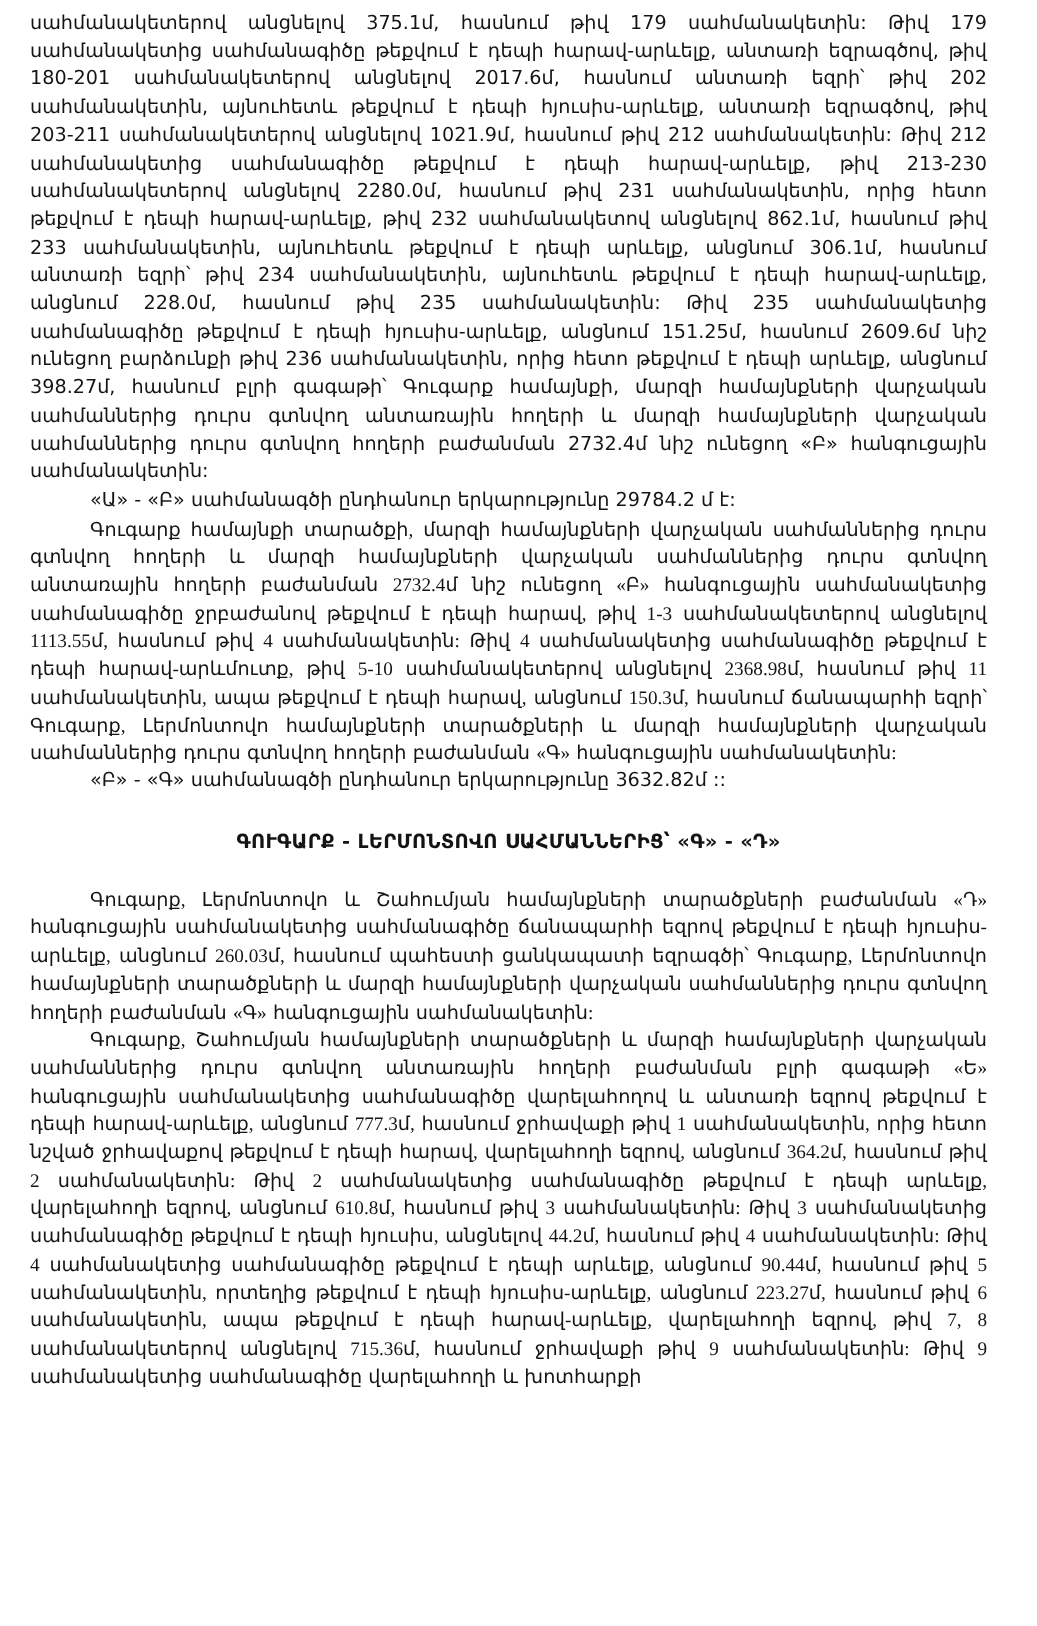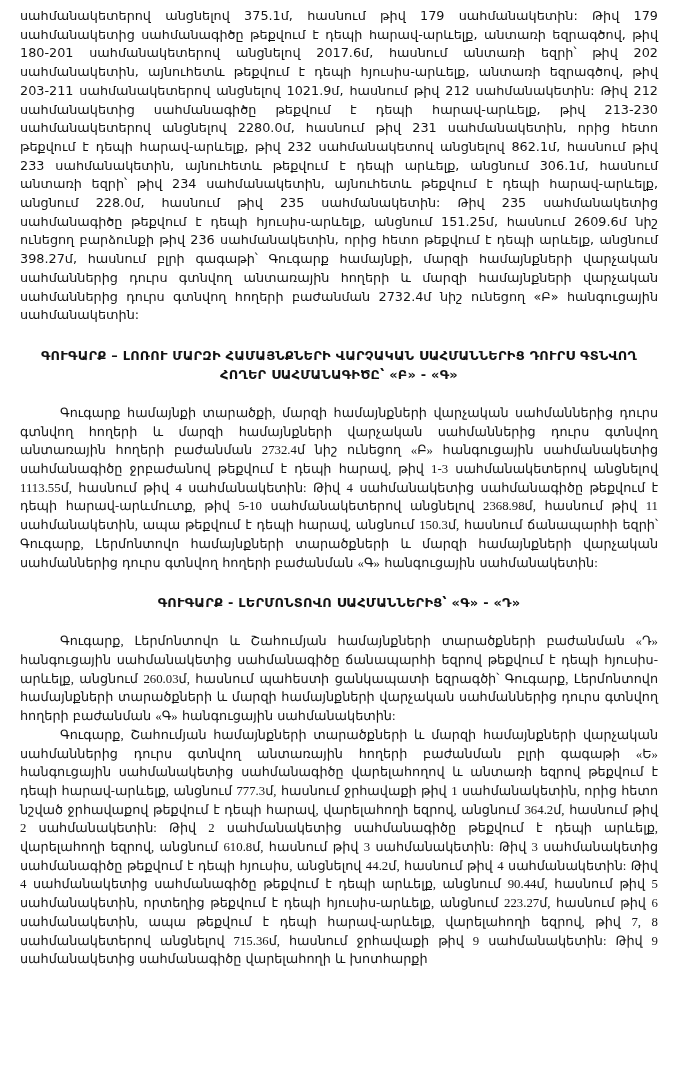--- a/index.html
+++ b/index.html
@@ -43,25 +43,26 @@
     letter-spacing: 0.2px;
   }
 </style>
 </head>
 <body>
 
 <div class="page">
 
   <p class="para">սահմանակետերով անցնելով 375.1մ, հասնում թիվ 179 սահմանակետին: Թիվ 179 սահմանակետից սահմանագիծը թեքվում է դեպի հարավ-արևելք, անտառի եզրագծով, թիվ 180-201 սահմանակետերով անցնելով 2017.6մ, հասնում անտառի եզրի՝ թիվ 202 սահմանակետին, այնուհետև թեքվում է դեպի հյուսիս-արևելք, անտառի եզրագծով, թիվ 203-211 սահմանակետերով անցնելով 1021.9մ, հասնում թիվ 212 սահմանակետին: Թիվ 212 սահմանակետից սահմանագիծը թեքվում է դեպի հարավ-արևելք, թիվ 213-230 սահմանակետերով անցնելով 2280.0մ, հասնում թիվ 231 սահմանակետին, որից հետո թեքվում է դեպի հարավ-արևելք, թիվ 232 սահմանակետով անցնելով 862.1մ, հասնում թիվ 233 սահմանակետին, այնուհետև թեքվում է դեպի արևելք, անցնում 306.1մ, հասնում անտառի եզրի՝ թիվ 234 սահմանակետին, այնուհետև թեքվում է դեպի հարավ-արևելք, անցնում 228.0մ, հասնում թիվ 235 սահմանակետին: Թիվ 235 սահմանակետից սահմանագիծը թեքվում է դեպի հյուսիս-արևելք, անցնում 151.25մ, հասնում 2609.6մ նիշ ունեցող բարձունքի թիվ 236 սահմանակետին, որից հետո թեքվում է դեպի արևելք, անցնում 398.27մ, հասնում բլրի գագաթի՝ Գուգարք համայնքի, մարզի համայնքների վարչական սահմաններից դուրս գտնվող անտառային հողերի և մարզի համայնքների վարչական սահմաններից դուրս գտնվող հողերի բաժանման 2732.4մ նիշ ունեցող «Բ» հանգուցային սահմանակետին:</p>
 
+  <p class="total-line">«Ա» - «Բ» սահմանագծի ընդհանուր երկարությունը 29784.2 մ է:</p>
 
-  <h2 class="heading">ԳՈՒԳԱՐՔ – ԼՈՌՈՒ ՄԱՐԶԻ ՀԱՄԱՅՆՔՆԵՐԻ ՎԱՐՉԱԿԱՆ ՍԱՀՄԱՆՆԵՐԻՑ ԴՈՒՐՍ ԳՏՆՎՈՂ ՀՈՂԵՐ ՍԱՀՄԱՆԱԳԻԾԸ՝ «Բ» - «Գ»</h2>
 
   <p class="para indent">Գուգարք համայնքի տարածքի, մարզի համայնքների վարչական սահմաններից դուրս գտնվող հողերի և մարզի համայնքների վարչական սահմաններից դուրս գտնվող անտառային հողերի բաժանման 2732.4մ նիշ ունեցող «Բ» հանգուցային սահմանակետից սահմանագիծը ջրբաժանով թեքվում է դեպի հարավ, թիվ 1-3 սահմանակետերով անցնելով 1113.55մ, հասնում թիվ 4 սահմանակետին: Թիվ 4 սահմանակետից սահմանագիծը թեքվում է դեպի հարավ-արևմուտք, թիվ 5-10 սահմանակետերով անցնելով 2368.98մ, հասնում թիվ 11 սահմանակետին, ապա թեքվում է դեպի հարավ, անցնում 150.3մ, հասնում ճանապարհի եզրի՝ Գուգարք, Լերմոնտովո համայնքների տարածքների և մարզի համայնքների վարչական սահմաններից դուրս գտնվող հողերի բաժանման «Գ» հանգուցային սահմանակետին:</p>
 
+  <p class="total-line">«Բ» - «Գ» սահմանագծի ընդհանուր երկարությունը 3632.82մ ::</p>
 
   <h2 class="heading">ԳՈՒԳԱՐՔ - ԼԵՐՄՈՆՏՈՎՈ ՍԱՀՄԱՆՆԵՐԻՑ՝ «Գ» - «Դ»</h2>
 
   <p class="para indent">Գուգարք, Լերմոնտովո և Շահումյան համայնքների տարածքների բաժանման «Դ» հանգուցային սահմանակետից սահմանագիծը ճանապարհի եզրով թեքվում է դեպի հյուսիս-արևելք, անցնում 260.03մ, հասնում պահեստի ցանկապատի եզրագծի՝ Գուգարք, Լերմոնտովո համայնքների տարածքների և մարզի համայնքների վարչական սահմաններից դուրս գտնվող հողերի բաժանման «Գ» հանգուցային սահմանակետին:</p>
 
 
 
   <p class="para indent">Գուգարք, Շահումյան համայնքների տարածքների և մարզի համայնքների վարչական սահմաններից դուրս գտնվող անտառային հողերի բաժանման բլրի գագաթի «Ե» հանգուցային սահմանակետից սահմանագիծը վարելահողով և անտառի եզրով թեքվում է դեպի հարավ-արևելք, անցնում 777.3մ, հասնում ջրհավաքի թիվ 1 սահմանակետին, որից հետո նշված ջրհավաքով թեքվում է դեպի հարավ, վարելահողի եզրով, անցնում 364.2մ, հասնում թիվ 2 սահմանակետին: Թիվ 2 սահմանակետից սահմանագիծը թեքվում է դեպի արևելք, վարելահողի եզրով, անցնում 610.8մ, հասնում թիվ 3 սահմանակետին: Թիվ 3 սահմանակետից սահմանագիծը թեքվում է դեպի հյուսիս, անցնելով 44.2մ, հասնում թիվ 4 սահմանակետին: Թիվ 4 սահմանակետից սահմանագիծը թեքվում է դեպի արևելք, անցնում 90.44մ, հասնում թիվ 5 սահմանակետին, որտեղից թեքվում է դեպի հյուսիս-արևելք, անցնում 223.27մ, հասնում թիվ 6 սահմանակետին, ապա թեքվում է դեպի հարավ-արևելք, վարելահողի եզրով, թիվ 7, 8 սահմանակետերով անցնելով 715.36մ, հասնում ջրհավաքի թիվ 9 սահմանակետին: Թիվ 9 սահմանակետից սահմանագիծը վարելահողի և խոտհարքի</p>
 
 </div>

